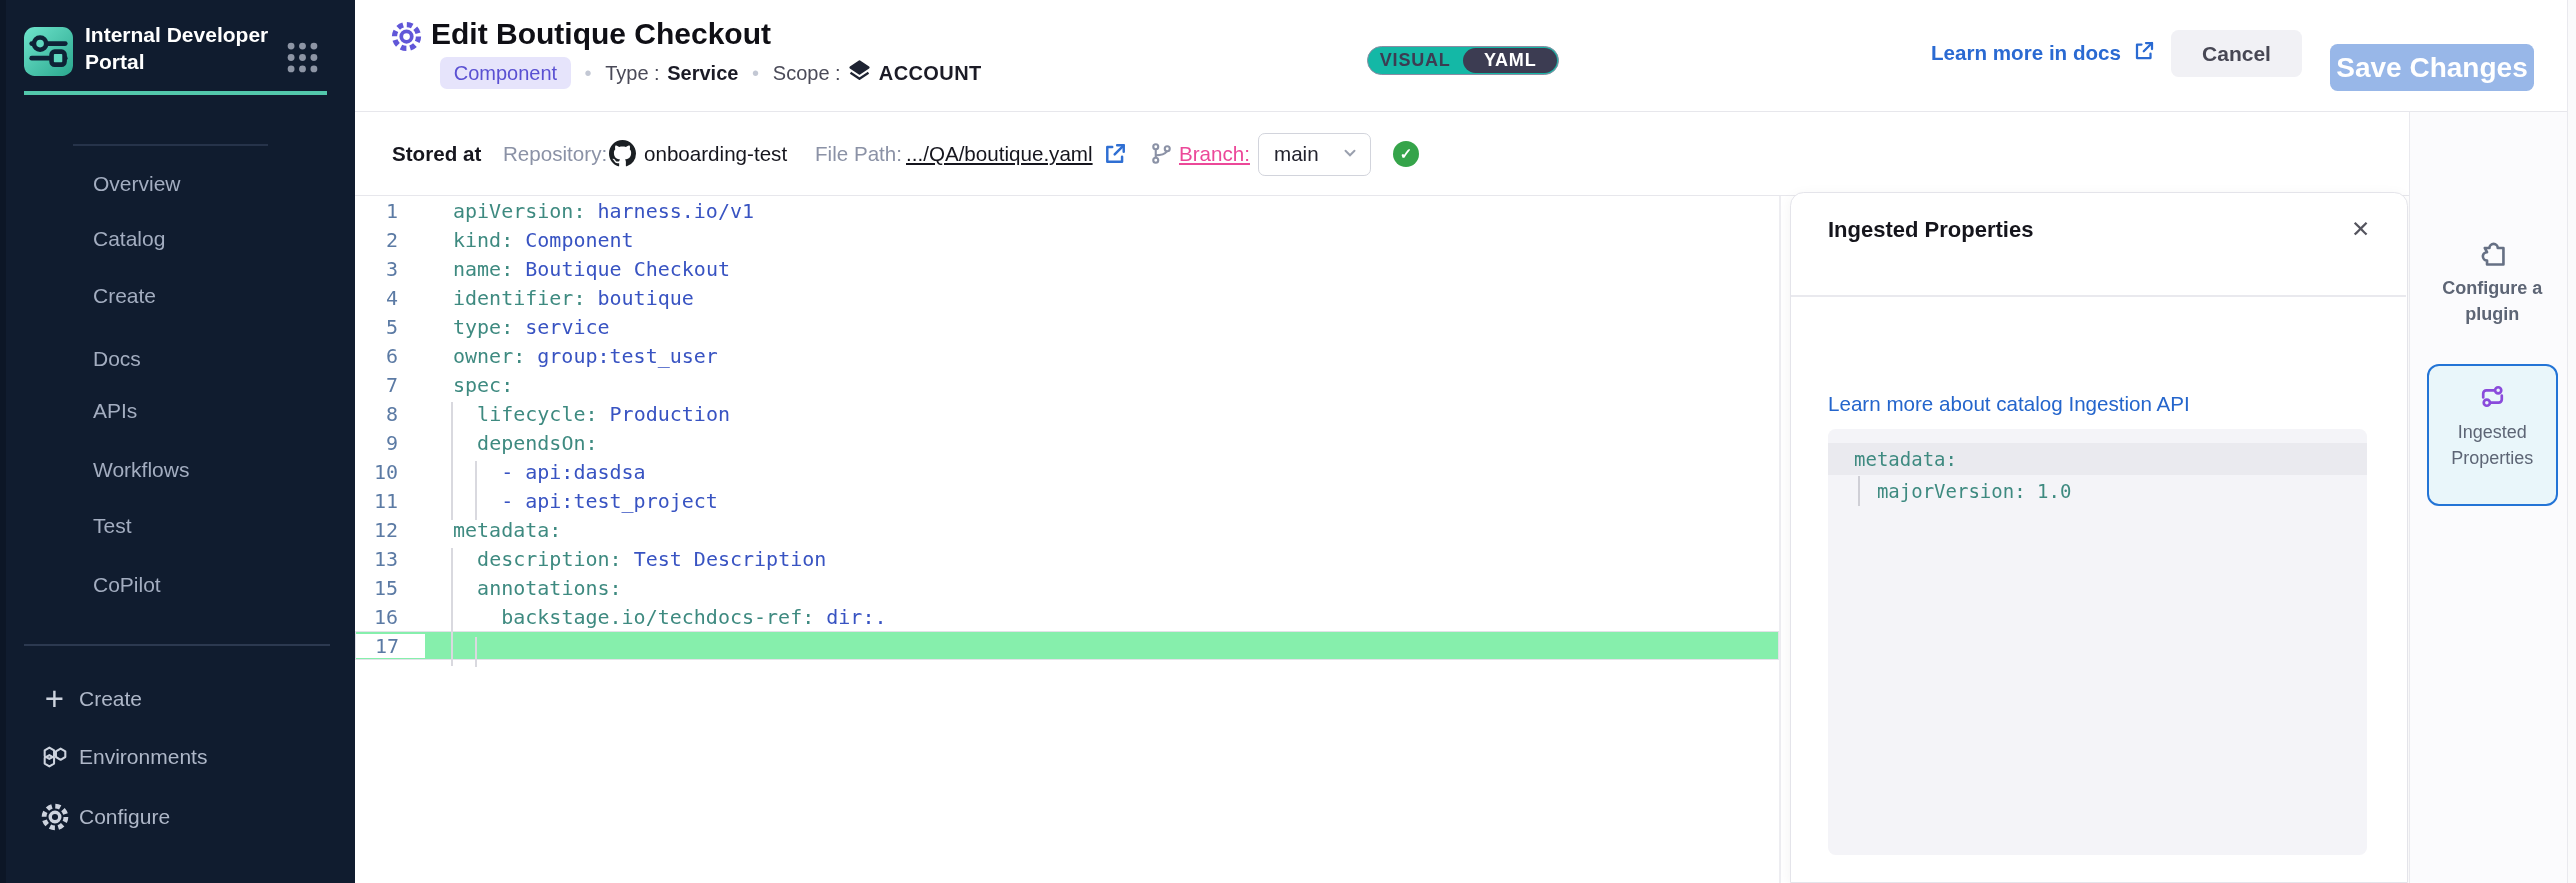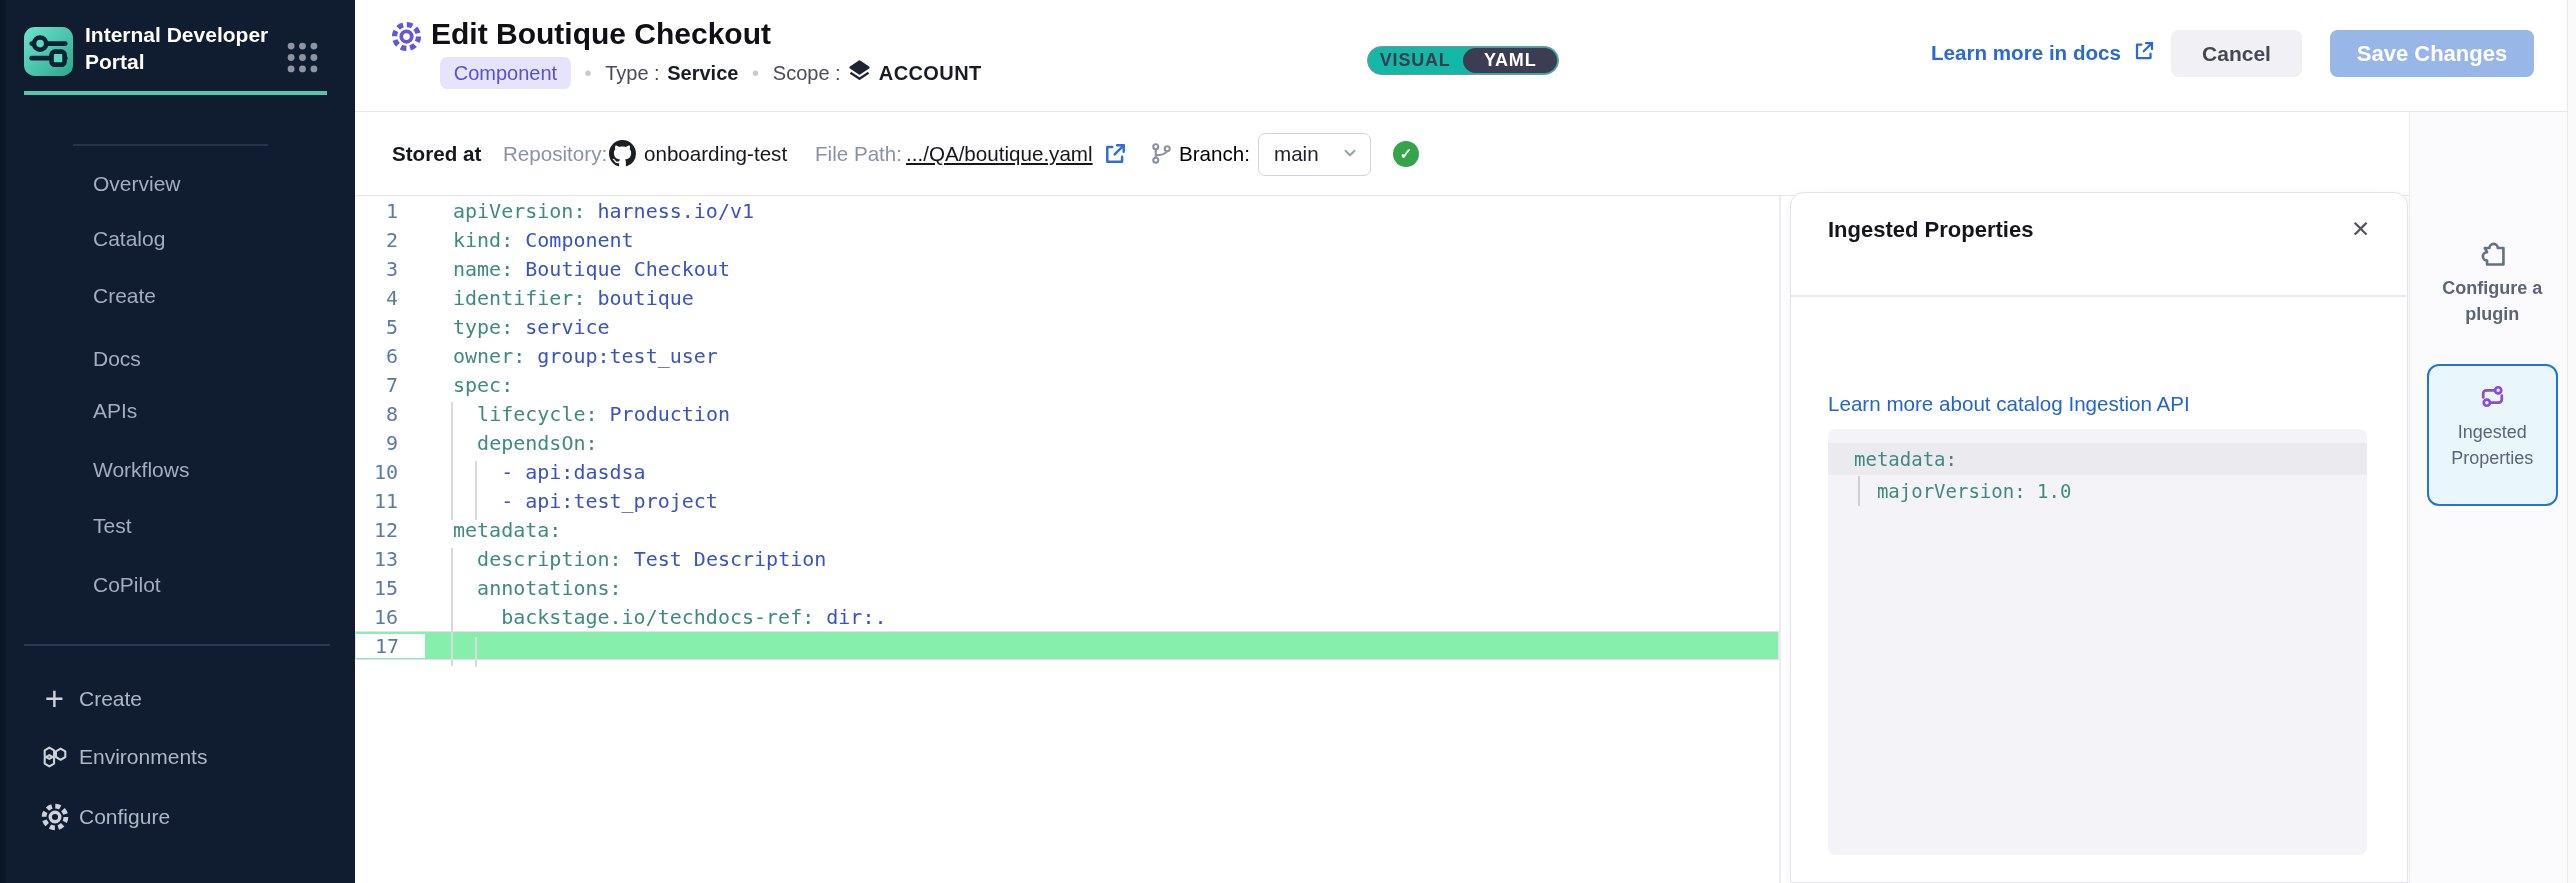--- a/index.html
+++ b/index.html
@@ -43,35 +43,35 @@
                  display:flex; background:#14b8a6; cursor:pointer;margin-top:8px; }
   #toggle-visual { flex:1; display:flex; align-items:center; justify-content:center;
                    font-size:18px; font-weight:700; color:#3c3c52; letter-spacing:0.8px; }
   #toggle-yaml { width:94px; margin:0.8px; background:#3c3c52; border-radius:13px; display:flex; align-items:center; justify-content:center;
                  font-size:18px; font-weight:700; color:#ffffff; letter-spacing:0.8px; }
 
   #docs-link { left:1576px; top:40px; display:flex; align-items:center; gap:13px; color:#2a6ad2;
                font-size:20.6px; font-weight:600; cursor:pointer; }
   #cancel-button { left:1816px; top:30px; width:131px; height:47px; background:#f1f1f5; border-radius:7.6px;
                    display:flex; align-items:center; justify-content:center; font-size:21px; font-weight:600; color:#474754; cursor:pointer; }
-  #save-button { left:1975px; top:30px; width:204px; height:47px; background:#98b7e8; border-radius:7.6px;
-                 display:flex; align-items:center; justify-content:center; font-size:22px; font-weight:700; color:#ffffff; cursor:pointer; }
+  #save-button { left:1975px; top:44px; width:204px; height:47px; background:#98b7e8; border-radius:7.6px;
+                 display:flex; align-items:center; justify-content:center; font-size:28px; font-weight:700; color:#ffffff; cursor:pointer; }
 
   
   #stored-bar { left:355px; top:112px; width:2221px; height:84px; background:#ffffff; border-bottom:1.5px solid #e7e7ec; }
   .sb { position:absolute; top:0; height:83px; display:flex; align-items:center; font-size:20.6px; }
   #stored-at { left:37px; font-weight:700; color:#16161e; }
   #repo-label { left:148px; color:#8b92a6;text-align:right; }
   #github-icon { left:254px; }
   #repo-value { left:289px; color:#16161e; }
   #filepath-label { left:460px; color:#8b92a6; }
   #filepath-value { left:551px; color:#16161e; text-decoration:underline; cursor:pointer; }
   #filepath-ext-icon { left:749px; cursor:pointer; }
   #branch-icon { left:795px; }
-  #branch-label { left:824px; color:#000000; }
+  #branch-label { left:824px; color:#ec4899;text-decoration:underline; }
   #branch-select { left:903px; top:20.6px; width:113px; height:43px; border:1.5px solid #d2d4dc; border-radius:6.9px;
                    background:#ffffff; display:flex; align-items:center; padding:0 10.7px 0 15px; cursor:pointer; }
   #branch-value { font-size:20.6px; color:#23232e; flex:1; }
   #check-badge { left:1038px; top:29px; width:26px; height:26px; border-radius:50%; background:#35a44a;
                  color:#ffffff; display:flex; align-items:center; justify-content:center; font-size:15px; font-weight:700; }
   #edit-pencil { left:2136px; top:27px; cursor:pointer; }
 
   
   #editor { left:355px; top:196px; width:1424px; height:687px; background:#ffffff; }
   .crow { display:flex; height:29px; align-items:center; font-family:"DejaVu Sans Mono", monospace; font-size:20px; position:relative; }

